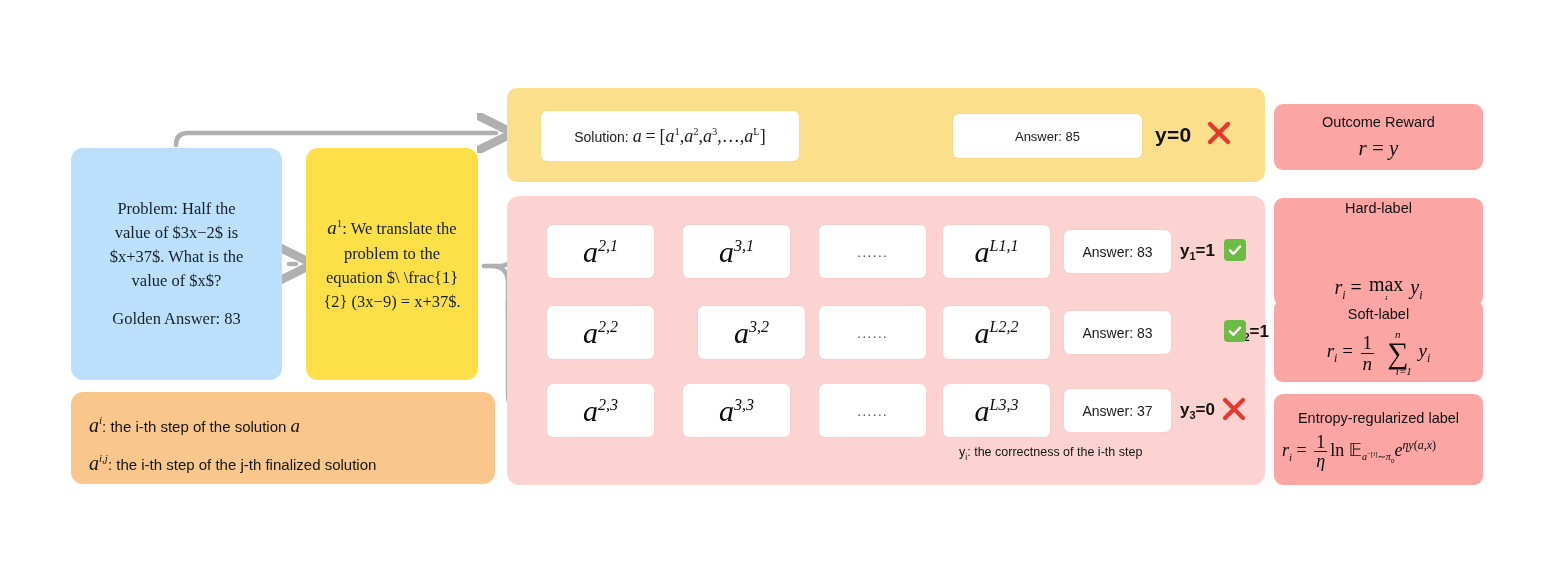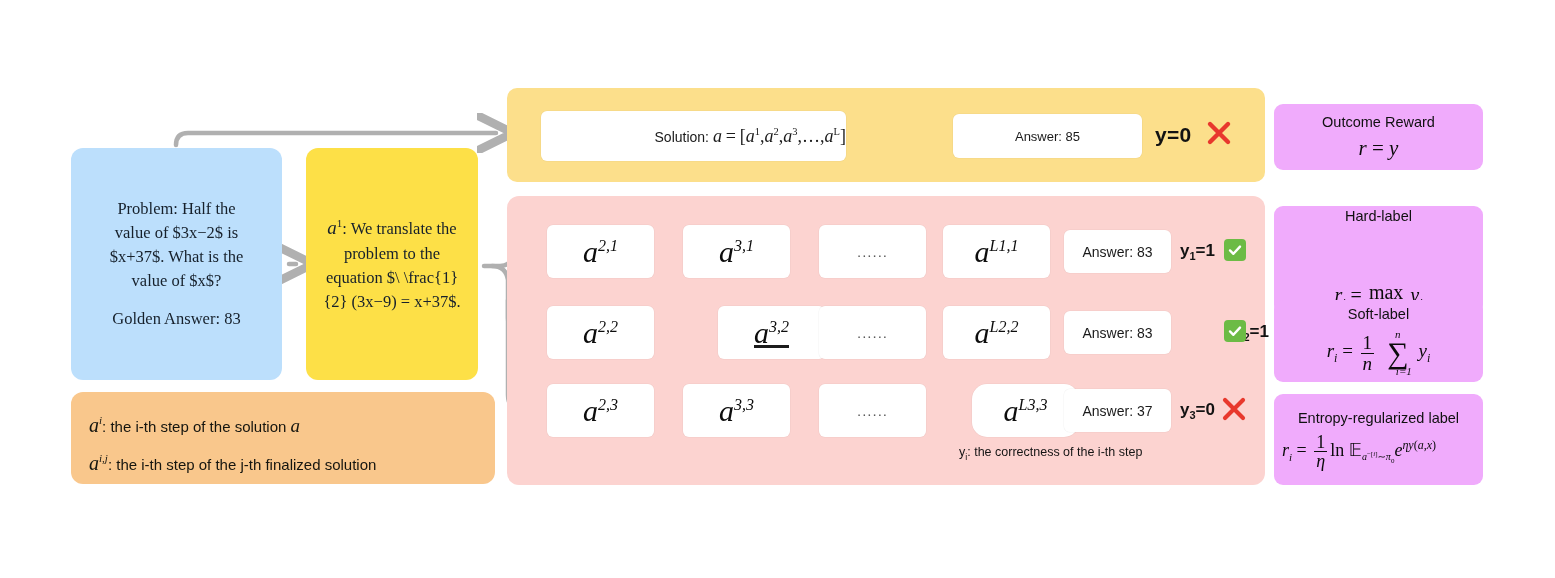--- a/index.html
+++ b/index.html
@@ -58,21 +58,21 @@
   
   .yellow-band {
     left:507px; top:88px; width:758px; height:94px;
     background:#fcdf8b; border-radius:10px;
   }
   .wbox {
     background:#ffffff; border-radius:6px;
     display:flex; align-items:center; justify-content:center;
     box-shadow:0 0 0 0.6px rgba(0,0,0,0.045);
   }
-  .sol-box { left:541px; top:111px; width:305px; height:50px;justify-content:flex-end; }
+  .sol-box { left:541px; top:111px; width:258px; height:50px; }
   .sol-text { font-size:14px; color:#1a1a1a; white-space:nowrap; }
   .sol-text .m { font-family:"Liberation Serif", serif; font-style:italic; font-size:18px; }
   .sol-text .m sup { font-size:10.5px; font-style:normal; }
   .sol-text .op { font-family:"Liberation Serif", serif; font-style:normal; font-size:18px; }
 
   .ans-top { left:953px; top:114px; width:189px; height:44px; }
   .ans-text { font-size:13px; color:#1a1a1a; }
 
   .ylabel-top { left:1155px; top:123px; font-size:21px; font-weight:bold; color:#121212; letter-spacing:0.3px; }
 
@@ -100,26 +100,26 @@
 
   
   .check-badge {
     width:22px; height:22px; border-radius:4px; background:#6cbb45;
     display:flex; align-items:center; justify-content:center;
   }
   .xmark { width:26px; height:26px; }
 
   
   .green-box {
-    left:1274px; width:209px; background:#f0abfc; border-radius:9px;
+    left:1274px; width:209px; background:#fca5a5; border-radius:9px;
     display:flex; flex-direction:column; align-items:center; justify-content:center;
     padding:6px 8px;
   }
   .g1 { top:104px; height:66px; }
-  .g2 { top:206px; height:108px;gap:48px; }
+  .g2 { top:198px; height:108px;gap:48px; }
   .g3 { top:300px; height:82px; }
   .g4 { top:394px; height:91px; }
   .g-title { font-size:14.5px; color:#101010; text-align:center; line-height:1.25; }
   .g-formula { font-family:"Liberation Serif", serif; color:#0b0b0b; margin-top:4px; white-space:nowrap; }
 
   
   .it { font-style:italic; }
   .frac { display:inline-flex; flex-direction:column; align-items:center; vertical-align:middle;
           line-height:1.02; margin:0 3px; }
   .frac .num { display:block; padding:0 2px; }
@@ -255,21 +255,21 @@
   <div class="abs ylab" style="left:1180px; top:241px;"><span>y</span><sub>1</sub><span>=1</span></div>
   <div class="abs check-badge" style="left:1224px; top:239px;">
     <svg width="16" height="16" viewBox="0 0 16 16">
       <path d="M3,8.4 L6.4,11.8 L13,4.6" fill="none" stroke="#ffffff" stroke-width="2.4" stroke-linecap="round" stroke-linejoin="round"></path>
     </svg>
   </div>
 
   <div class="abs wbox step-cell" style="left:547px; top:306px;">
     <span class="lbl">a<sup>2,2</sup></span>
   </div>
-  <div class="abs wbox step-cell" style="left:718px; top:306px;text-decoration:underline;">
+  <div class="abs wbox step-cell" style="left:698px; top:306px;">
     <span class="lbl">a<sup>3,2</sup></span>
   </div>
   <div class="abs wbox step-cell dots-cell" style="left:819px; top:306px;">
     <span class="dots">......</span>
   </div>
   <div class="abs wbox step-cell" style="left:943px; top:306px;">
     <span class="lbl">a<sup>L2,2</sup></span>
   </div>
   <div class="abs wbox ans-cell" style="left:1064px; top:311px;">
     <span class="t">Answer: 83</span>
@@ -283,21 +283,21 @@
 
   <div class="abs wbox step-cell" style="left:547px; top:384px;">
     <span class="lbl">a<sup>2,3</sup></span>
   </div>
   <div class="abs wbox step-cell" style="left:683px; top:384px;">
     <span class="lbl">a<sup>3,3</sup></span>
   </div>
   <div class="abs wbox step-cell dots-cell" style="left:819px; top:384px;">
     <span class="dots">......</span>
   </div>
-  <div class="abs wbox step-cell" style="left:972px; top:384px;border-radius:15px;">
+  <div class="abs wbox step-cell" style="left:943px; top:384px;">
     <span class="lbl">a<sup>L3,3</sup></span>
   </div>
   <div class="abs wbox ans-cell" style="left:1064px; top:389px;">
     <span class="t">Answer: 37</span>
   </div>
   <div class="abs ylab" style="left:1180px; top:400px;"><span>y</span><sub>3</sub><span>=0</span></div>
   <div class="abs" style="left:1221px; top:396px;">
     <svg class="xmark" viewBox="0 0 26 26">
       <path d="M4,4 L22,22 M22,4 L4,22" stroke="#e8382d" stroke-width="4.2" stroke-linecap="round"></path>
     </svg>

